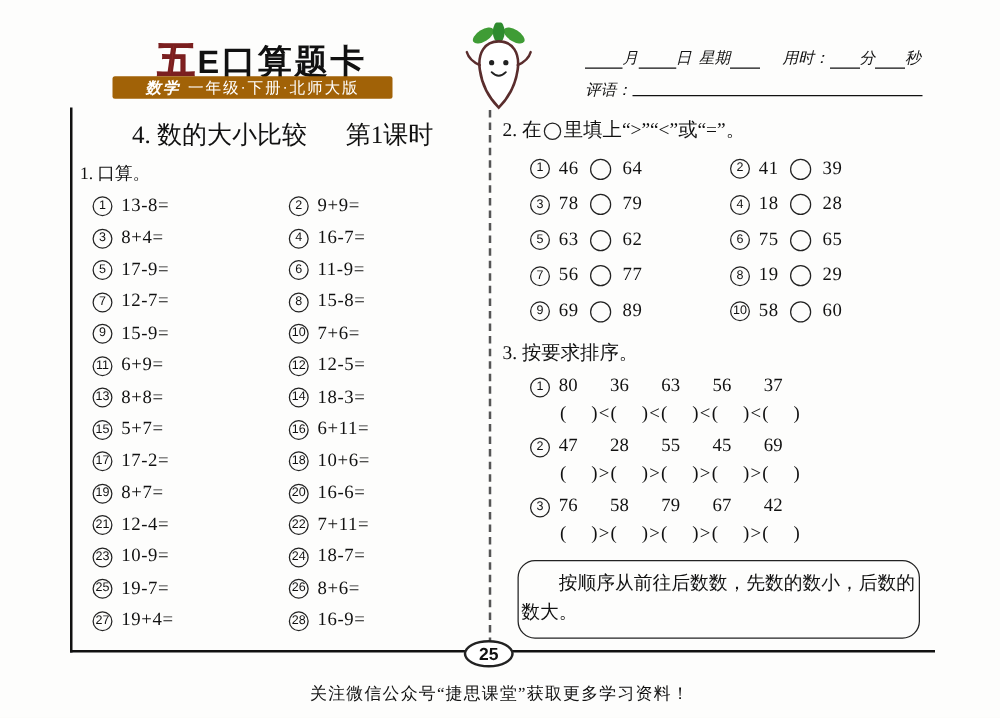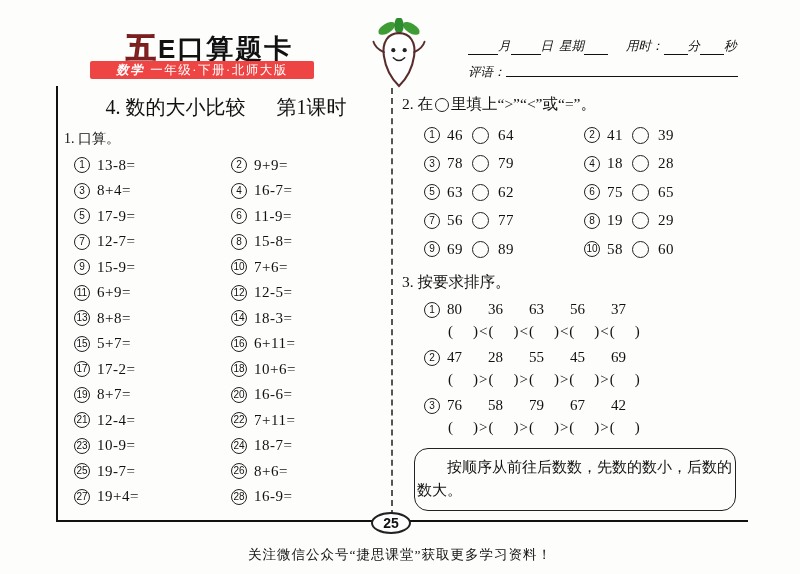--- a/index.html
+++ b/index.html
@@ -11,21 +11,21 @@
     overflow: hidden;
   }
   .page { position: relative; width: 800px; height: 574px; background: #fdfdfc; }
 
   
   .logo { position: absolute; left: 126px; top: 28px; font-weight: 900; letter-spacing: 2px; white-space: nowrap; }
   .logo .wu { font-size: 30px; color: #b5342c; -webkit-text-stroke: 1px #7a1f1f; }
   .logo .e  { font-size: 26px; color: #111; font-family: "Liberation Sans", sans-serif; }
   .logo .rest { font-size: 27px; color: #111; }
   .banner { position: absolute; left: 90px; top: 61px; width: 224px; height: 18px;
-            background: #ef4444; color: #fff; border-radius: 2px;
+            background: #a16207; color: #fff; border-radius: 2px;
             display: flex; align-items: center; justify-content: center;
             font-size: 12.5px; letter-spacing: 1.5px; }
   .banner .subj { font-style: italic; font-weight: bold; margin-right: 6px; }
 
   .mascot { position: absolute; left: 370px; top: 18px; width: 58px; height: 70px; }
 
   .dateline { position: absolute; left: 468px; top: 38px; font-size: 12.5px; font-style: italic;
               display: flex; align-items: flex-end; white-space: nowrap; }
   .blank { display: inline-block; border-bottom: 1px solid #111; height: 13px; }
   .b28 { width: 30px; } .b22 { width: 24px; }

